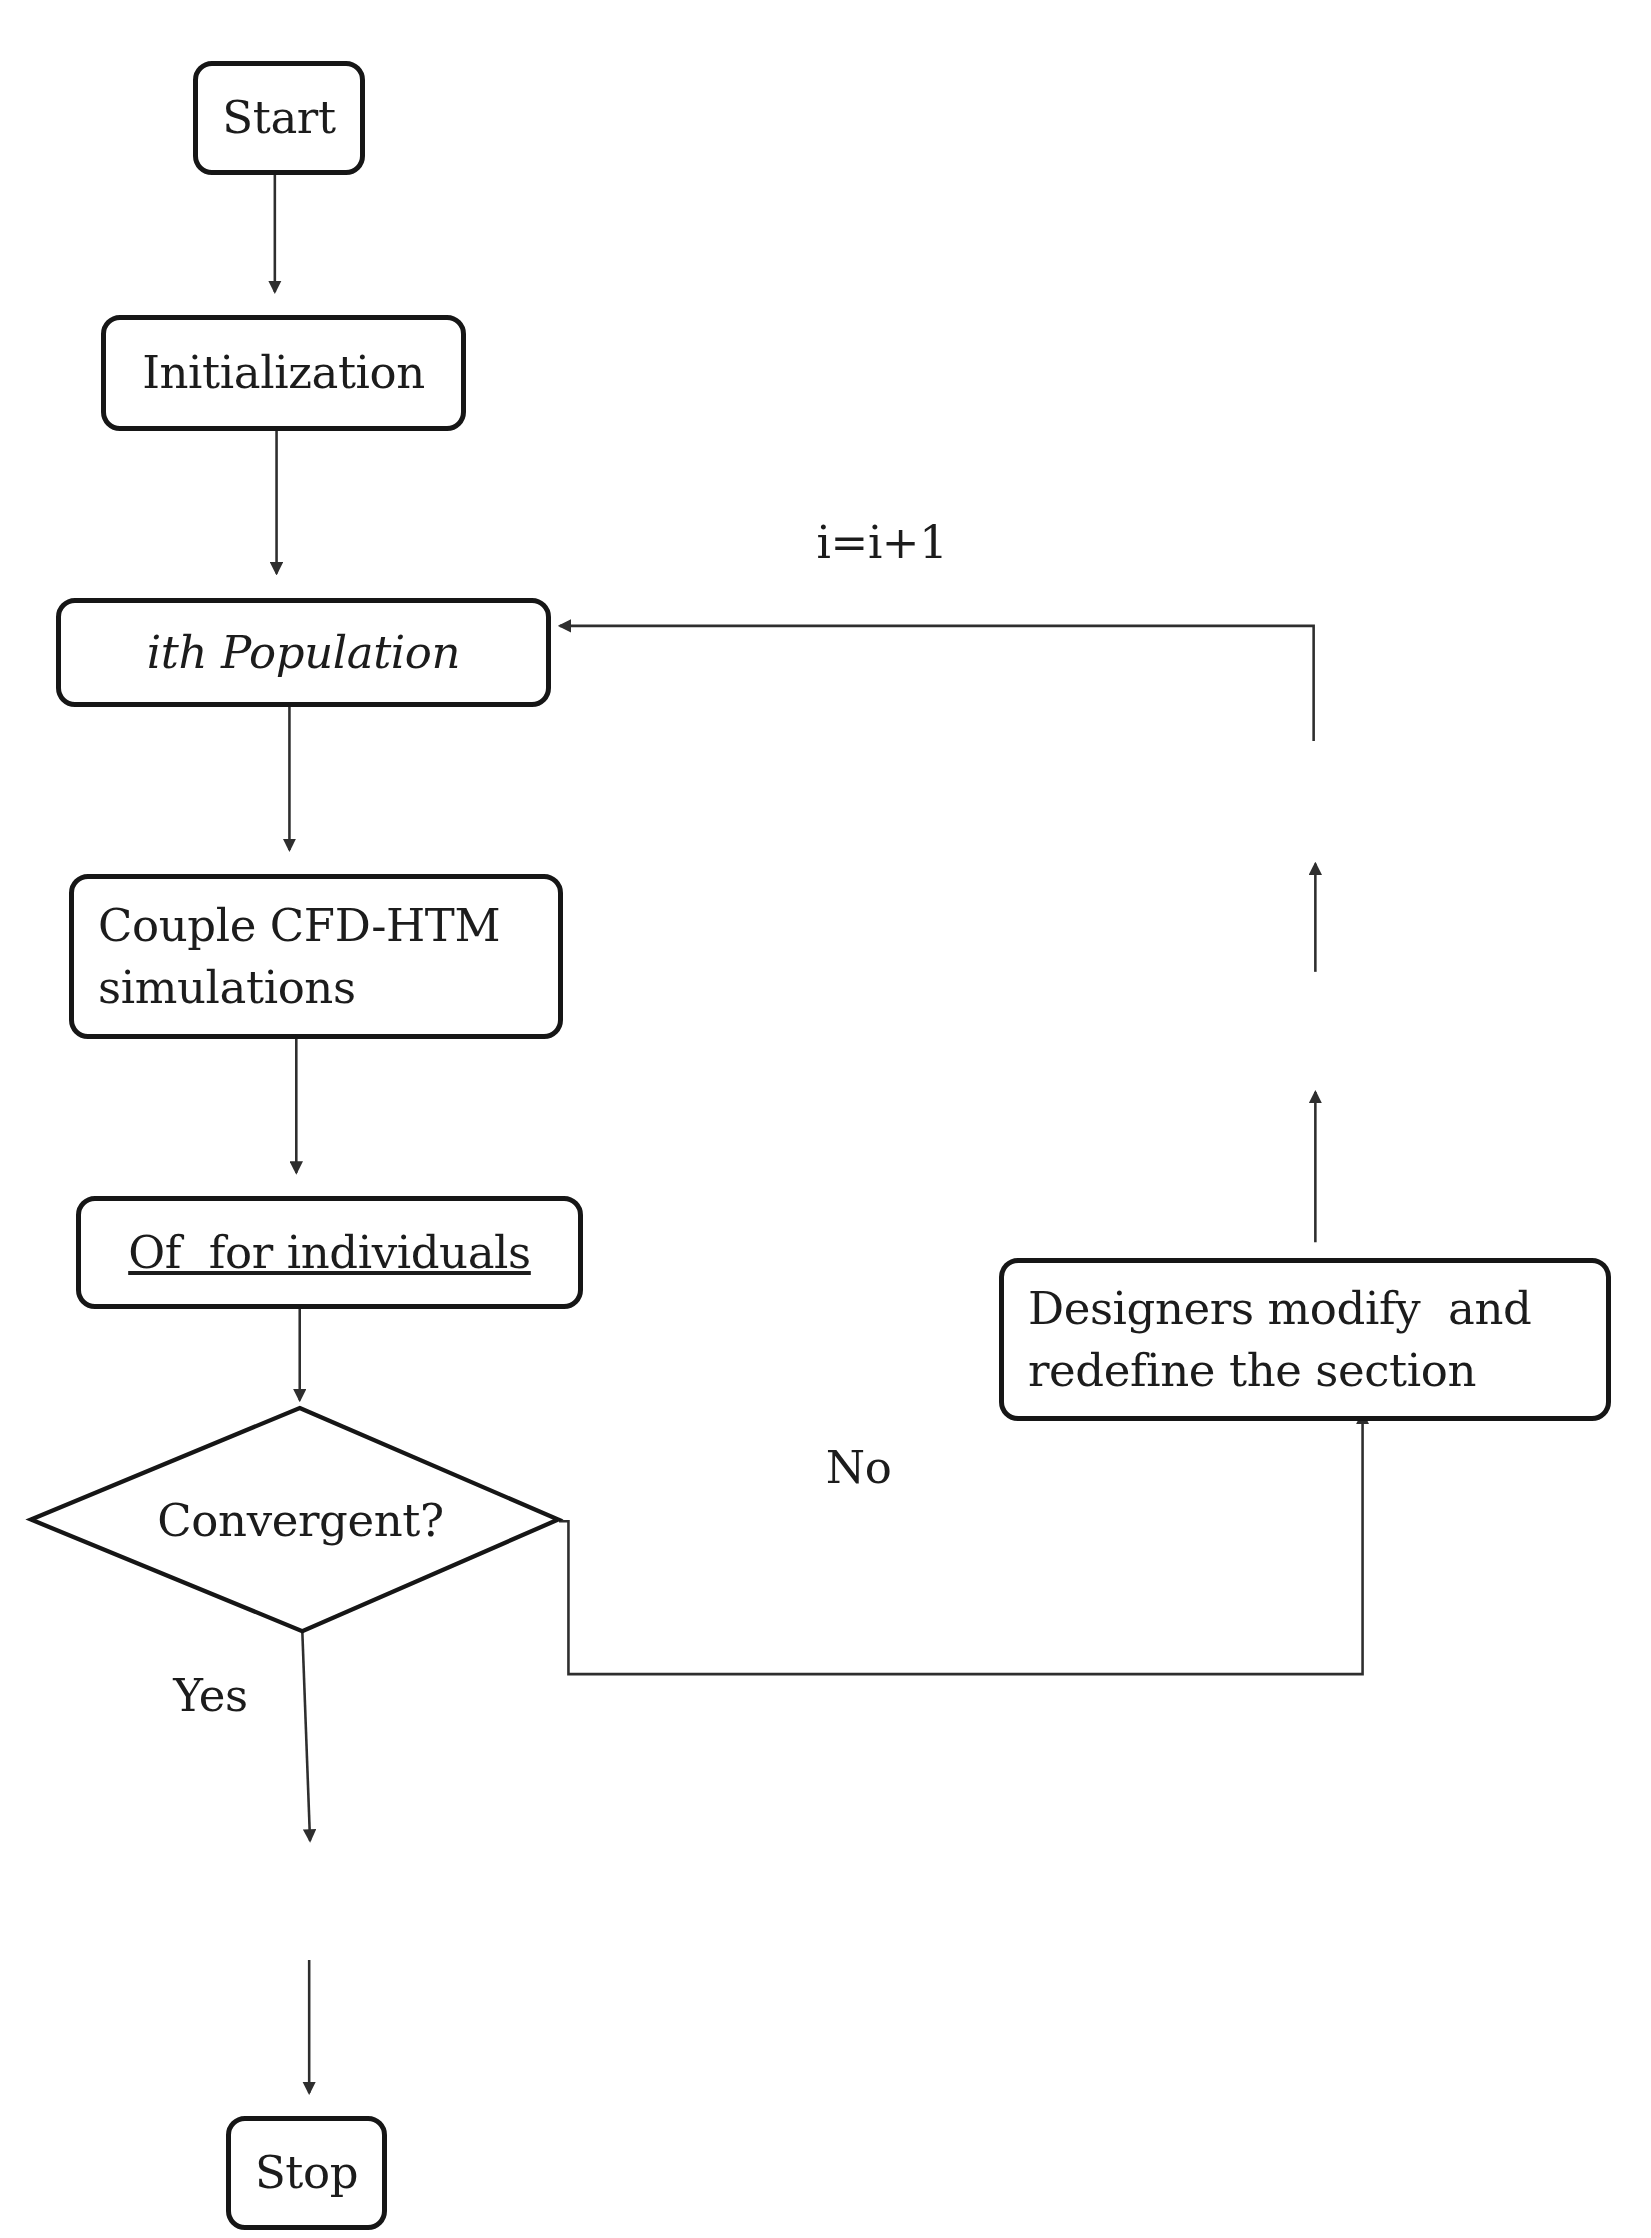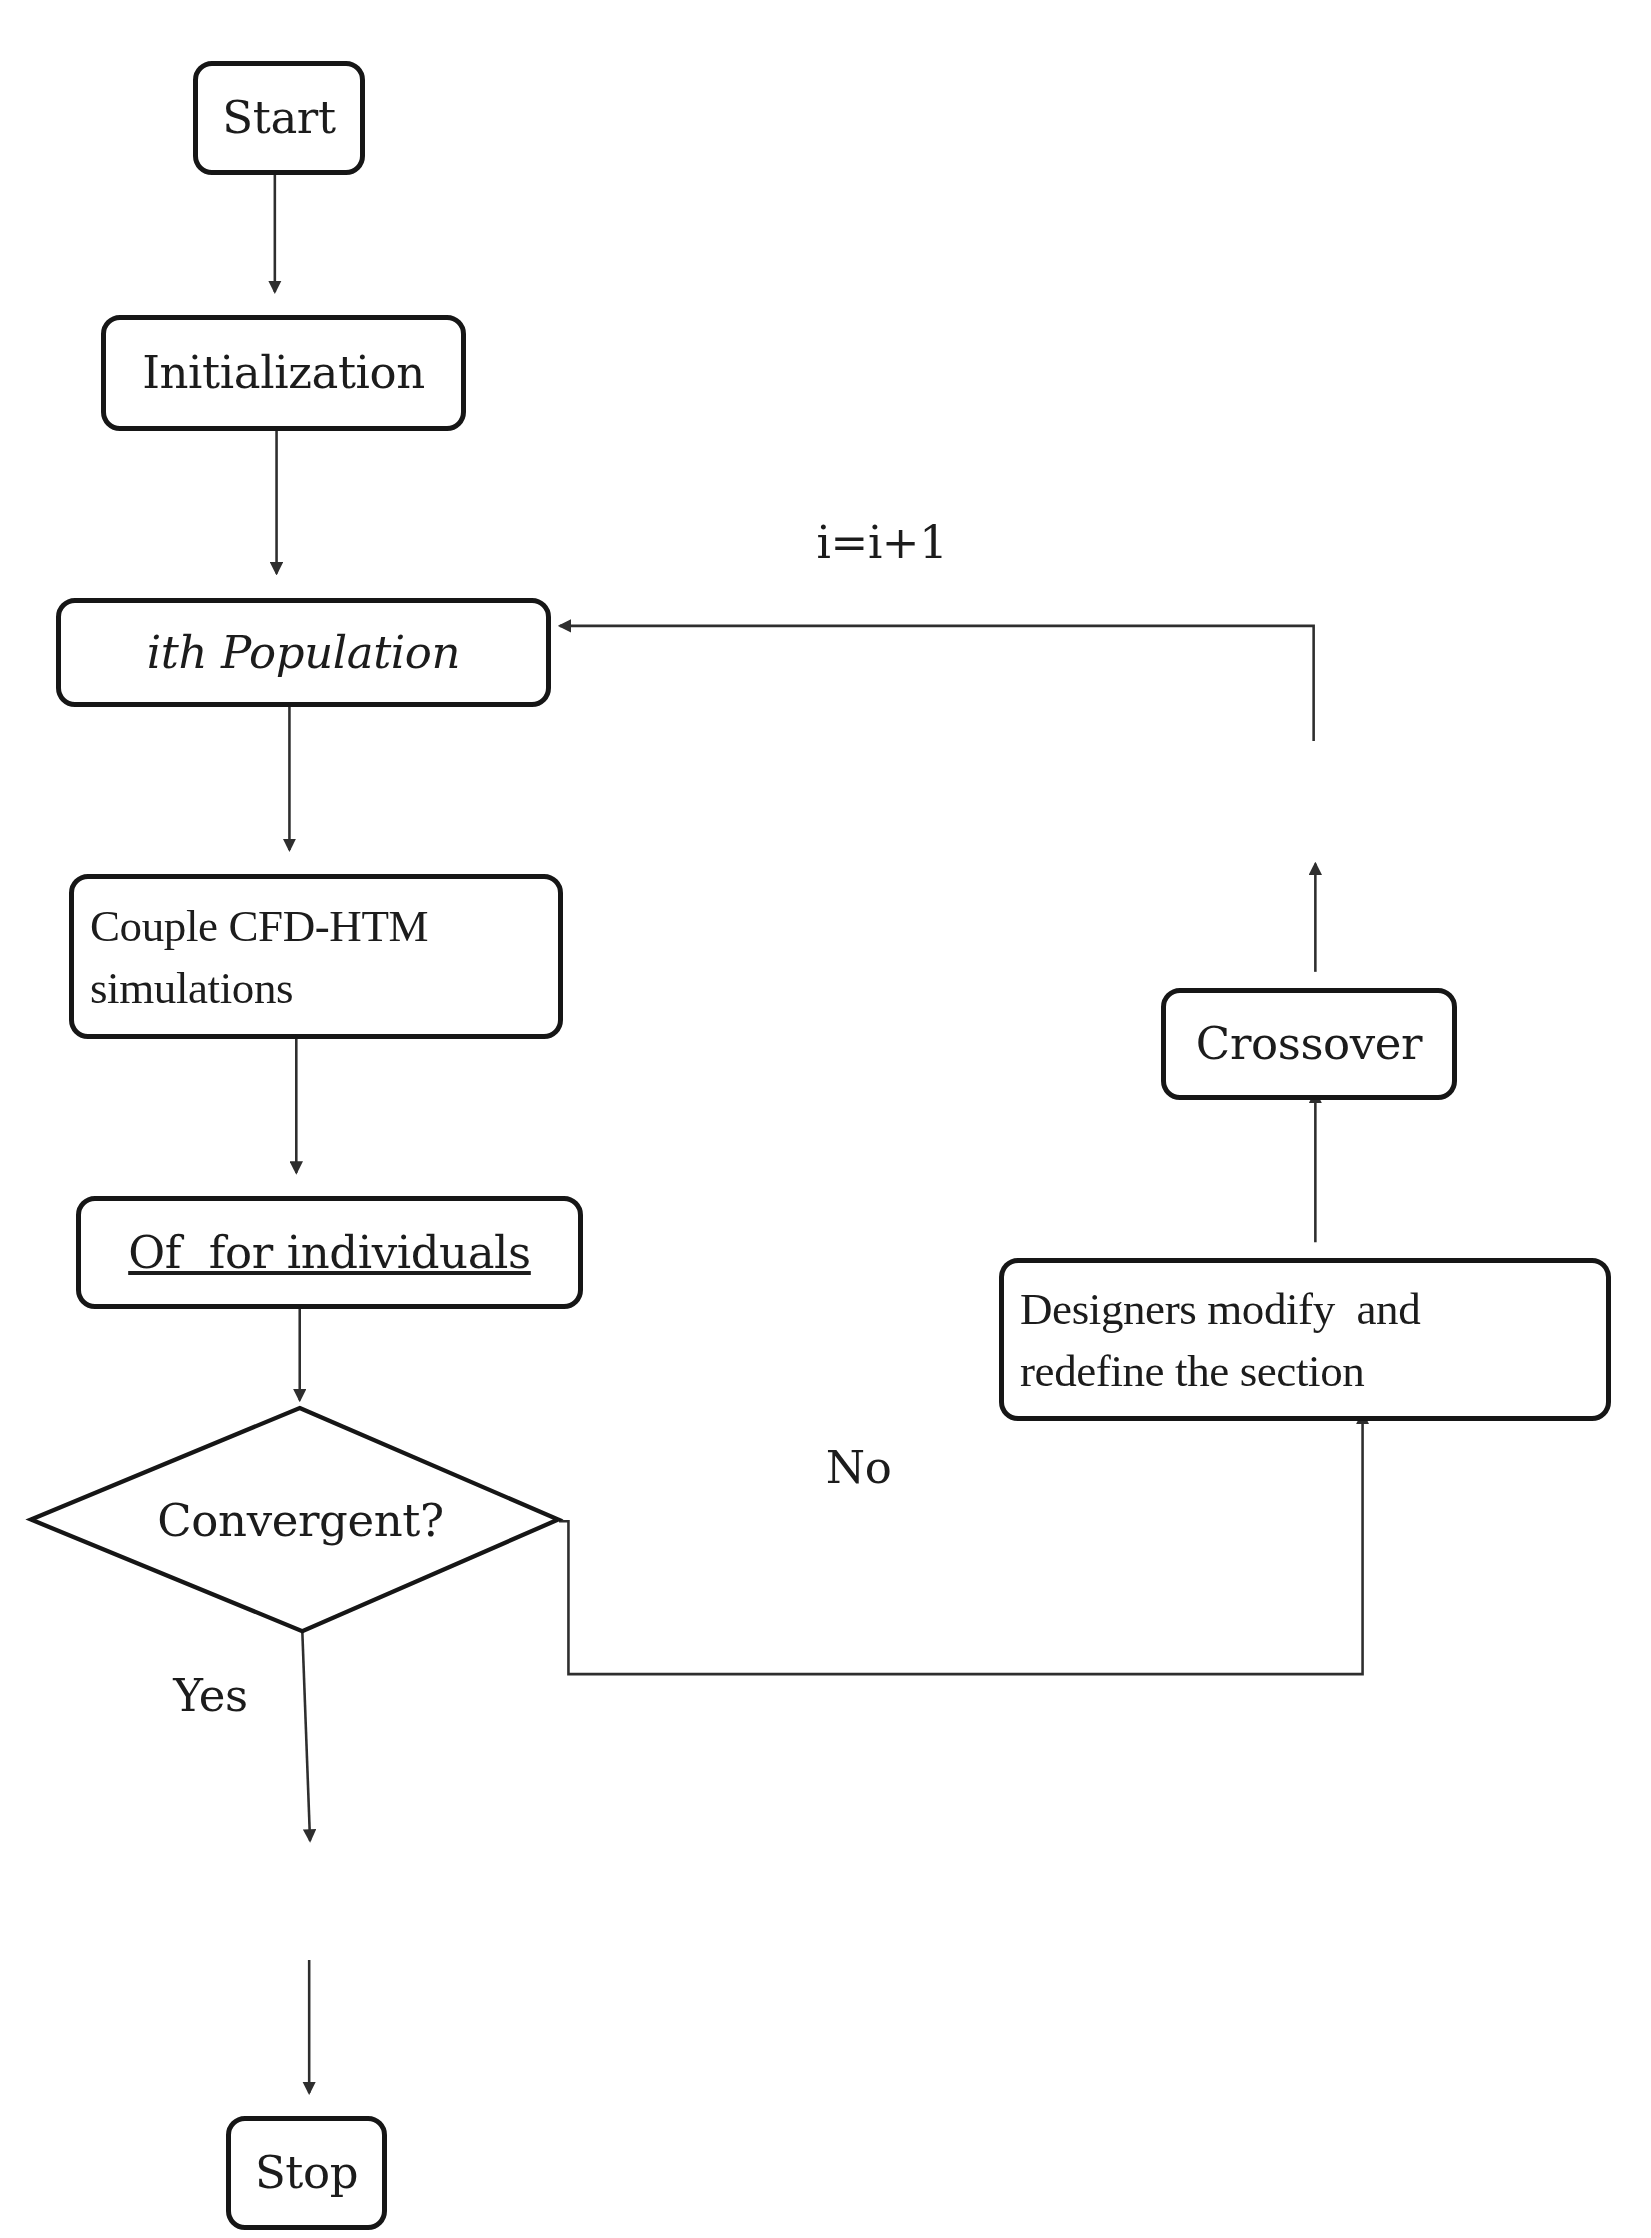--- a/index.html
+++ b/index.html
@@ -30,21 +30,21 @@
     display:flex;
     align-items:center;
     justify-content:center;
     font-size:45px;
     line-height:62px;
     letter-spacing:-0.4px;
     white-space:pre-wrap;
     text-align:center;
     margin-top:16px;
   }
-  .node.align-left{justify-content:flex-start;text-align:left;padding-left:16px;font-family:Liberation Serif, serif;}
+  .node.align-left{justify-content:flex-start;text-align:left;padding-left:24px;}
   .freelabel{
     position:absolute;
     font-size:45px;
     line-height:52px;
     letter-spacing:-0.4px;
     white-space:pre;
     text-align:center;
   }
   .diamond-label{
     position:absolute;
@@ -92,21 +92,20 @@
 simulations</div>
 
   <div class="node" style="left:76px;top:1180px;width:507px;height:113px;text-decoration:underline;">Of  for individuals</div>
 
   <div class="diamond-label" style="left:86px;top:1496px;width:429px;height:50px;">Convergent?</div>
 
 
   <div class="node" style="left:226px;top:2100px;width:161px;height:114px;">Stop</div>
 
 
-  <div class="node" style="left:1161px;top:972px;width:296px;height:112px;">Crossover</div>
 
   <div class="node align-left" style="left:999px;top:1242px;width:612px;height:163px;">Designers modify  and
 redefine the section</div>
 
   <div class="freelabel" style="left:811px;top:517px;width:142px;">i=i+1</div>
 
   <div class="freelabel" style="left:807px;top:1442px;width:103px;">No</div>
 
   <div class="freelabel" style="left:159px;top:1670px;width:103px;">Yes</div>
 

